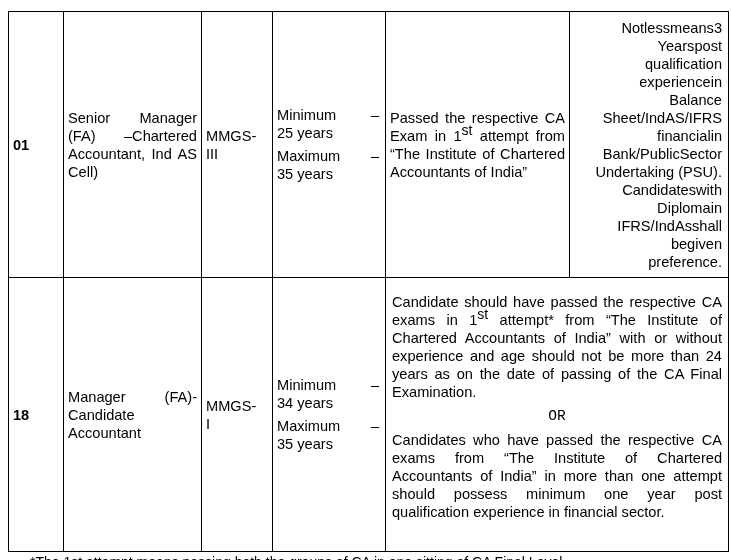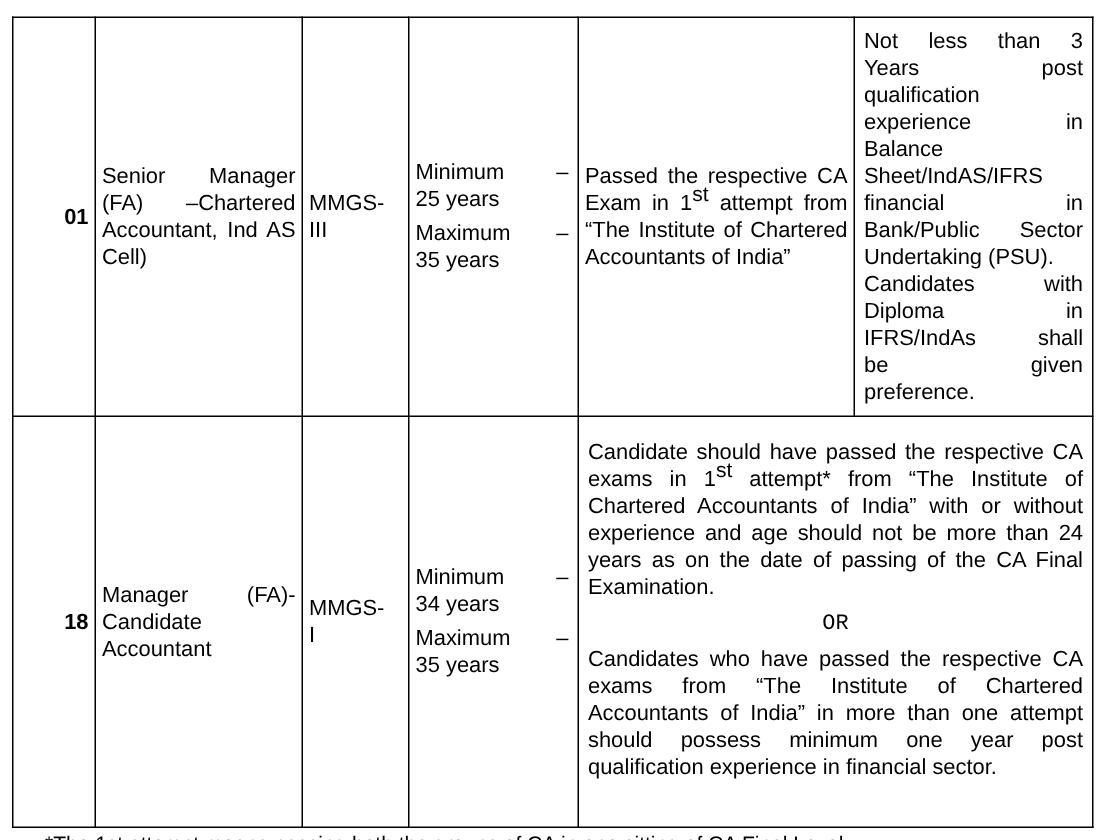--- a/index.html
+++ b/index.html
@@ -1,32 +1,32 @@
 <!DOCTYPE html>
 <html><head>
   <meta charset="utf-8">
   <style>
     html, body { margin: 0; padding: 0; background: #ffffff; }
     body { width: 731px; height: 560px; overflow: hidden; position: relative;
       font-family: "Liberation Sans", sans-serif; color: #000; font-size: 14.6px; line-height: 18px; }
     table { position: absolute; left: 8px; top: 11px; border-collapse: collapse; table-layout: fixed; }
     td { border: 1.5px solid #000; vertical-align: middle; padding: 0 4px; }
-    .sno { width: 46px; text-align: right; font-weight: bold; }
+    .sno { width: 46px; text-align: left; font-weight: bold; }
     .post { width: 129px; text-align: justify; text-align-last: left; }
     .scale { width: 62px; }
     .age { width: 102px; padding-right: 6px; }
     .qual { width: 175px; text-align: justify; text-align-last: left; }
     .exp { width: 146px; text-align: justify; text-align-last: left; padding: 3px 6px 3px 6px; }
     .merged { text-align: justify; text-align-last: left; padding: 0 6px 16px 6px; margin-left: 44px; }
     .agerow { display: flex; justify-content: space-between; gap: 12px; }
     .agerow span.dash { padding-left: 4px; }
     .ageblock + .ageblock { margin-top: 5px; }
     .or { text-align: center; text-align-last: center; margin: 6px 0; font-family: Liberation Mono, monospace; }
     sup { font-size: 14px; line-height: 0; vertical-align: super; }
-    .exp-line { display: flex; justify-content: space-between; }
+    .exp-line { display: flex; justify-content: flex-end; }
     .footnote { position: absolute; left: 30px; top: 553px; font-size: 14px; color: #000; white-space: nowrap; }
   </style>
 </head>
 <body>
 
 <table>
   <tbody>
       <tr style="height:266px;">
     <td class="sno">01</td>
     <td class="post">Senior Manager (FA) –Chartered Accountant, Ind AS Cell)</td>
@@ -48,21 +48,21 @@
               <span class="dash">–</span>
             </div>
         <div>35 years</div>
       </div>
     </td>
     <td class="qual"><span>Passed the respective CA Exam in 1</span><sup>st</sup><span> attempt from “The Institute of Chartered Accountants of India”</span></td>
     <td class="exp" id="exp-cell">
           <div class="exp-line">
             <span>Not</span>
             <span>less</span>
-            <span>than</span>
+            <span>means</span>
             <span>3</span>
           </div>
           <div class="exp-line">
             <span>Years</span>
             <span>post</span>
           </div>
           <div class="exp-line">
             <span>qualification</span>
           </div>
           <div class="exp-line">

